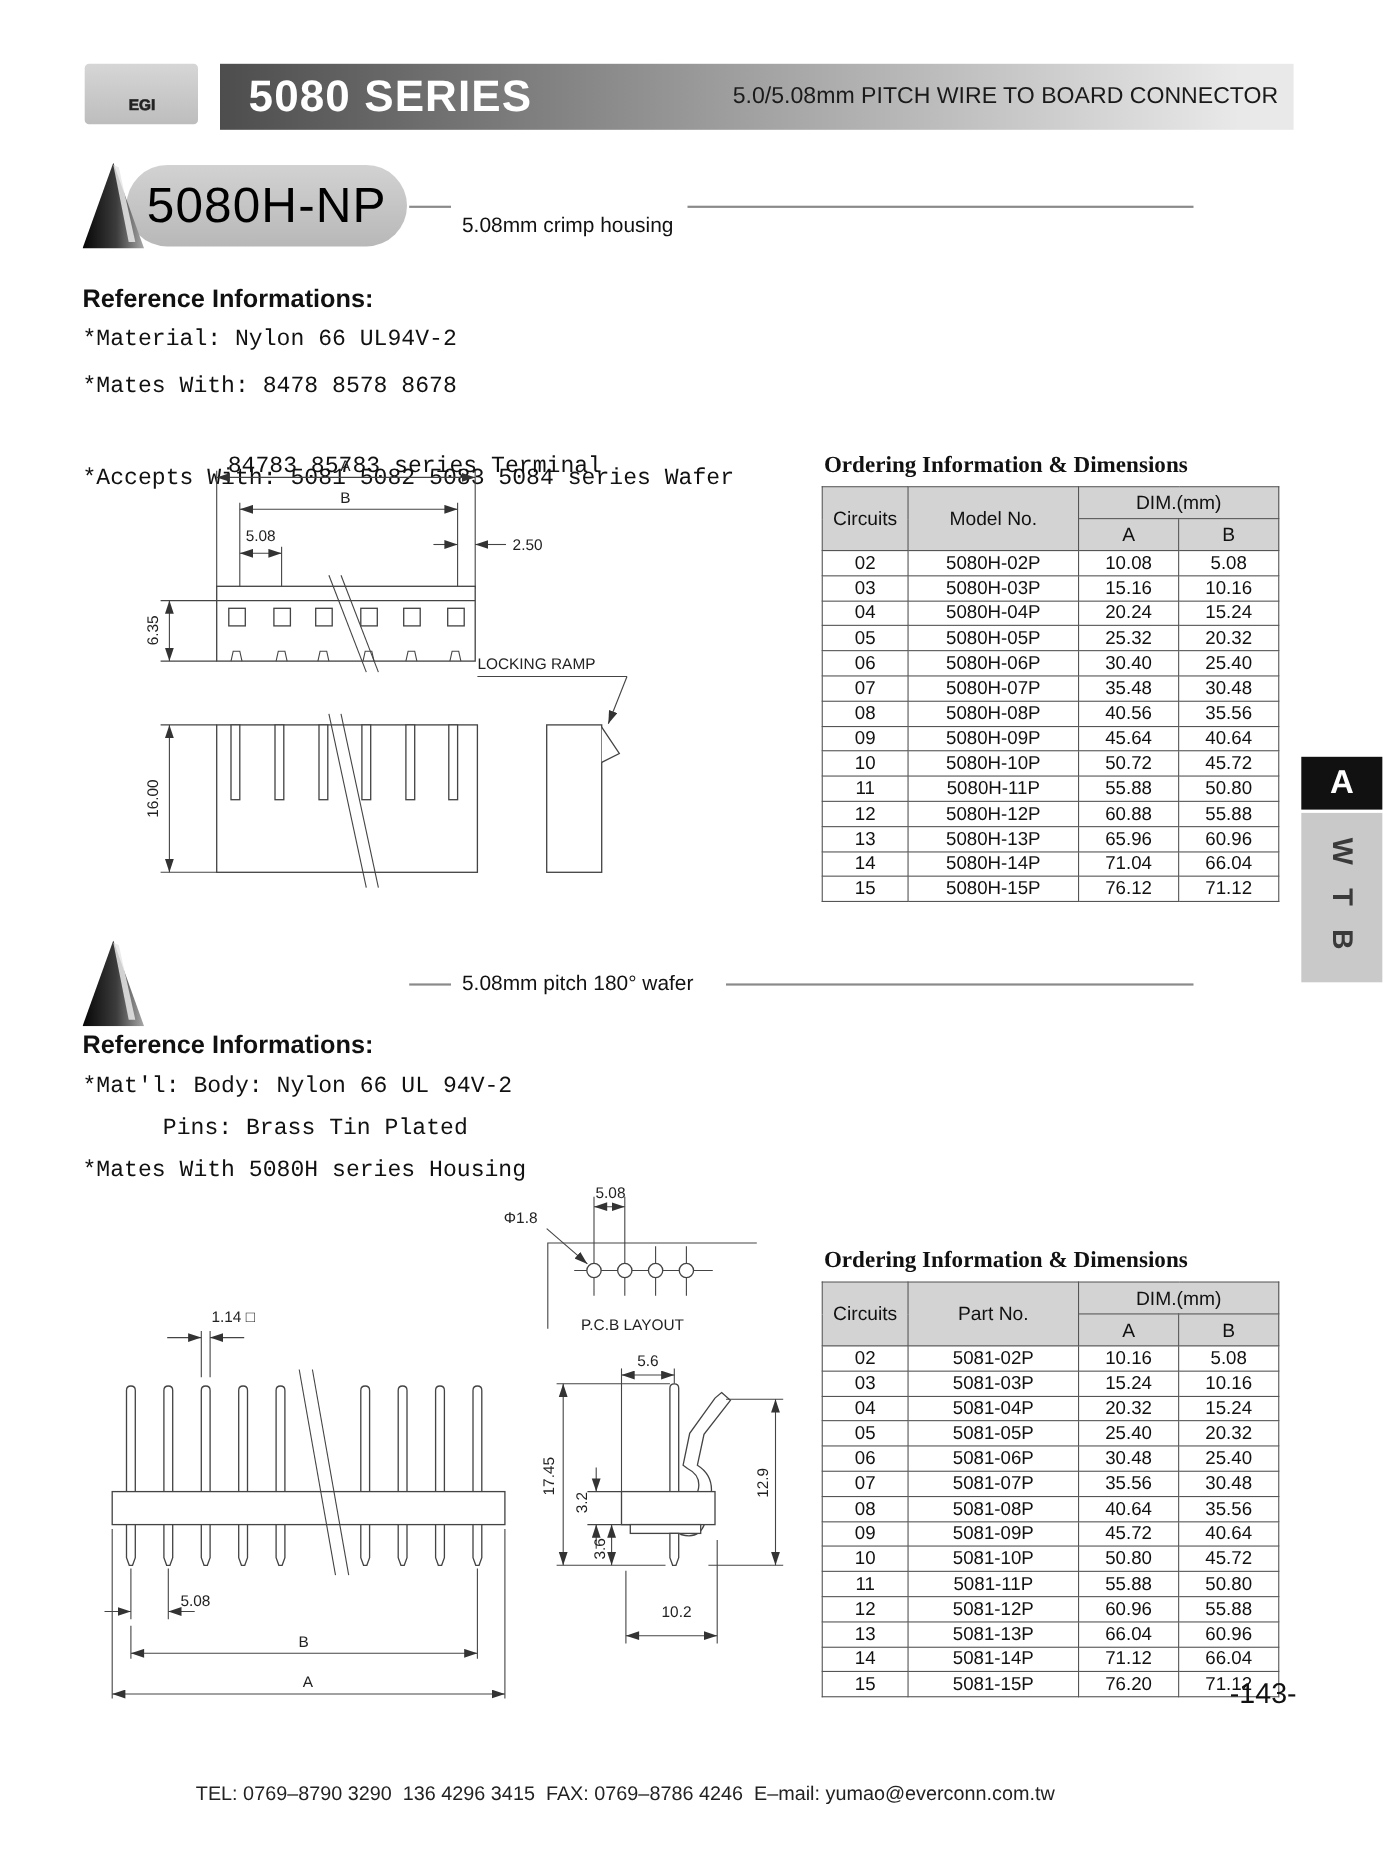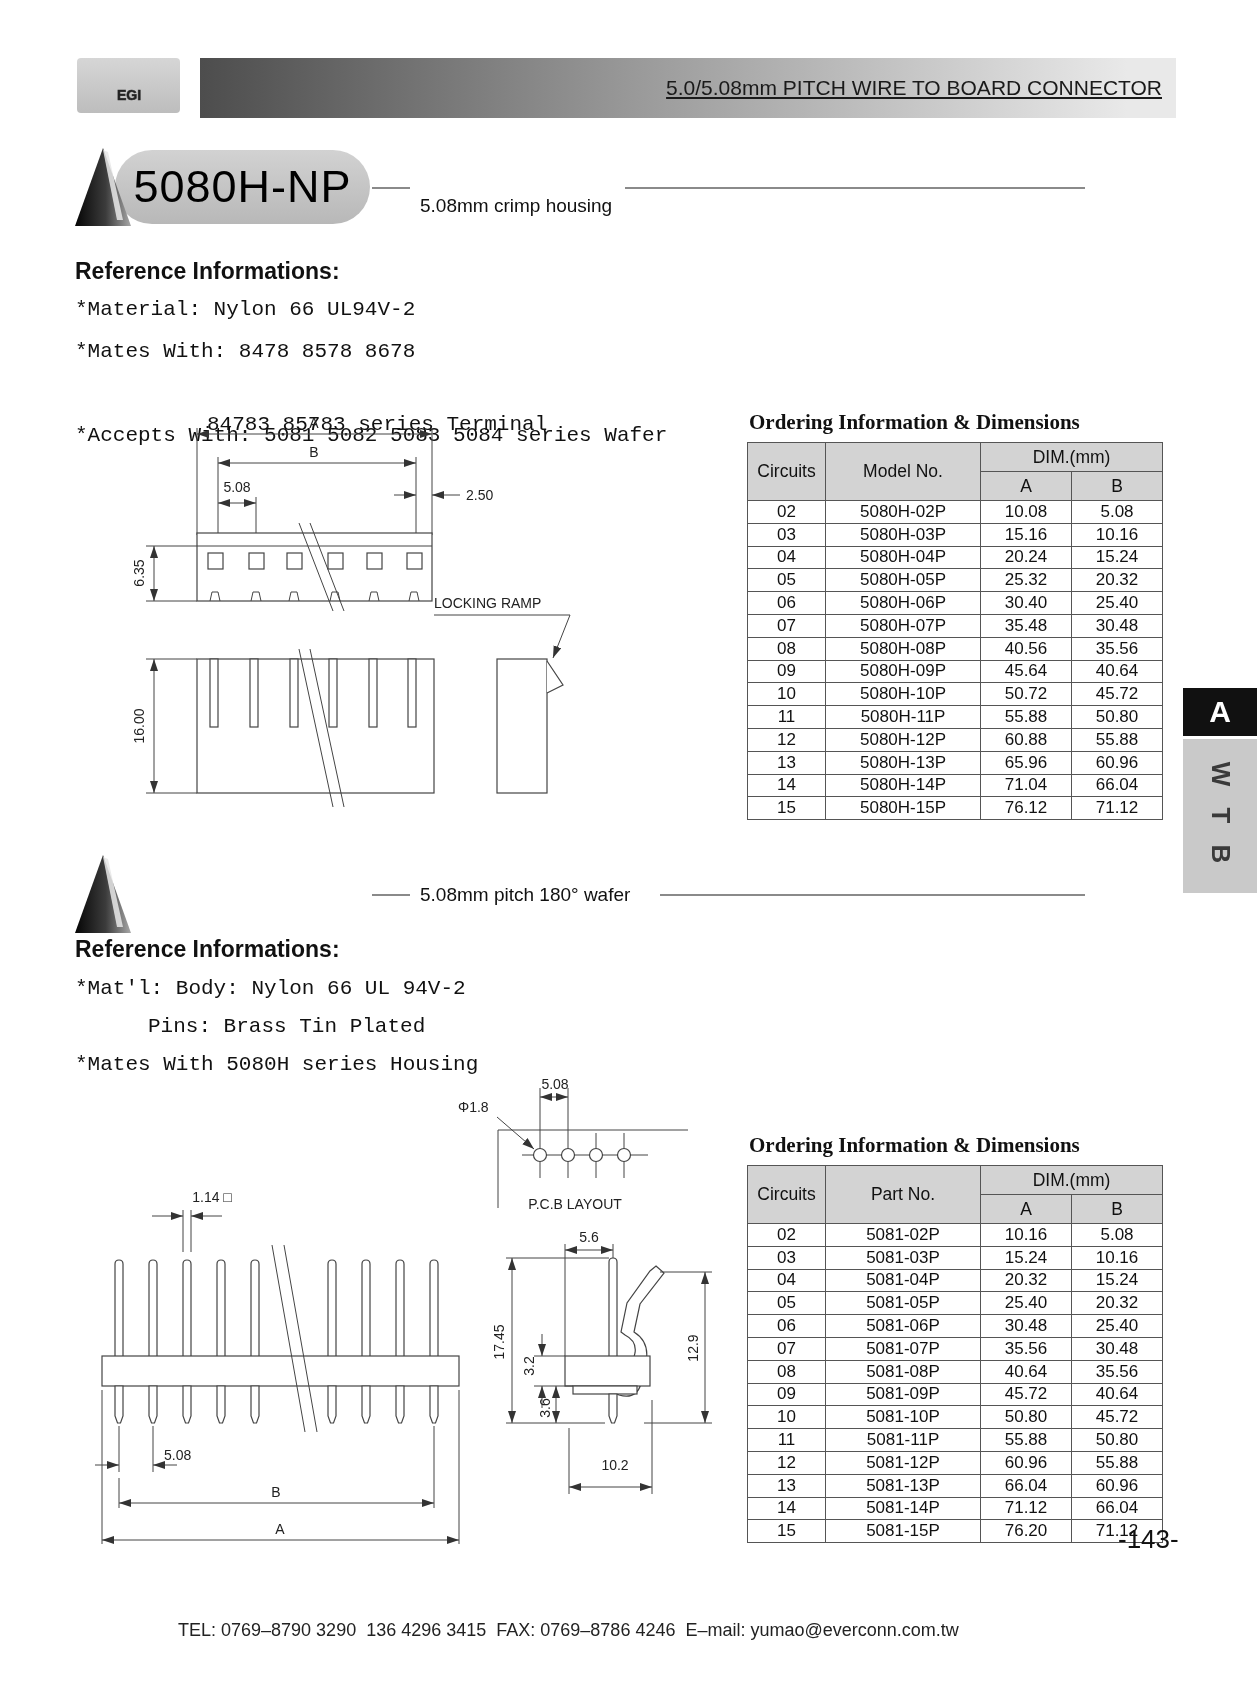--- a/index.html
+++ b/index.html
@@ -7,21 +7,21 @@
         font-family:"Liberation Sans",sans-serif;color:#111;}
   .abs{position:absolute;}
   
   #logo-box{left:77px;top:58px;width:103px;height:55px;background:linear-gradient(#d6d6d6,#bdbdbd);
             border-radius:4px;display:flex;align-items:center;justify-content:center;}
   #header-bar{left:200px;top:58px;width:976px;height:60px;
               background:linear-gradient(to right,#4d4d4d,#9a9a9a 45%,#e9e9e9 95%);
               display:flex;align-items:center;}
   #series-title{margin-left:26px;font-size:40px;font-weight:bold;color:#fff;letter-spacing:1px;}
   #header-subtitle{position:absolute;right:14px;top:50%;transform:translateY(-50%);
-                   font-size:21px;color:#1a1a1a;text-decoration:underline;}
+                   font-size:21px;color:#1a1a1a;}
   
   .badge{height:78px;}
   .badge .pill{position:absolute;left:40px;top:2px;width:255px;height:74px;border-radius:38px;
                background:linear-gradient(#d2d2d2,#b8b8b8);display:flex;align-items:center;justify-content:center;
                font-size:45px;letter-spacing:1px;color:#000;}
   .badge svg{position:absolute;left:0;top:0;}
   .badge-note{font-size:19px;color:#111;white-space:nowrap;}
   .note-line{height:2px;background:#8a8a8a;}
   
   .ref-title{font-size:23px;font-weight:bold;}
@@ -59,20 +59,21 @@
           <stop offset="0" stop-color="#fbfbfb"></stop>
             <stop offset="0.45" stop-color="#1c1c1c"></stop>
           <stop offset="0.55" stop-color="#5a5a5a"></stop>
             <stop offset="1" stop-color="#efefef"></stop>
         </linearGradient>
       </defs>
       <text x="50" y="39" text-anchor="middle" font-size="42" font-weight="bold" fill="url(#metal)" stroke="#2a2a2a" stroke-width="0.6">EGI</text>
     </svg>
   </div>
   <div class="abs" id="header-bar">
+    <span id="series-title">5080 SERIES</span>
     <span id="header-subtitle">5.0/5.08mm PITCH WIRE TO BOARD CONNECTOR</span>
   </div>
 
   <div class="abs badge" style="left:75px;top:148px;width:300px;">
     <div class="pill">
       <span>5080H-NP</span>
     </div>
     <svg width="58" height="78" viewBox="0 0 58 78">
       <defs>
           <linearGradient id="tg1" x1="0" y1="0" x2="1" y2="0">

